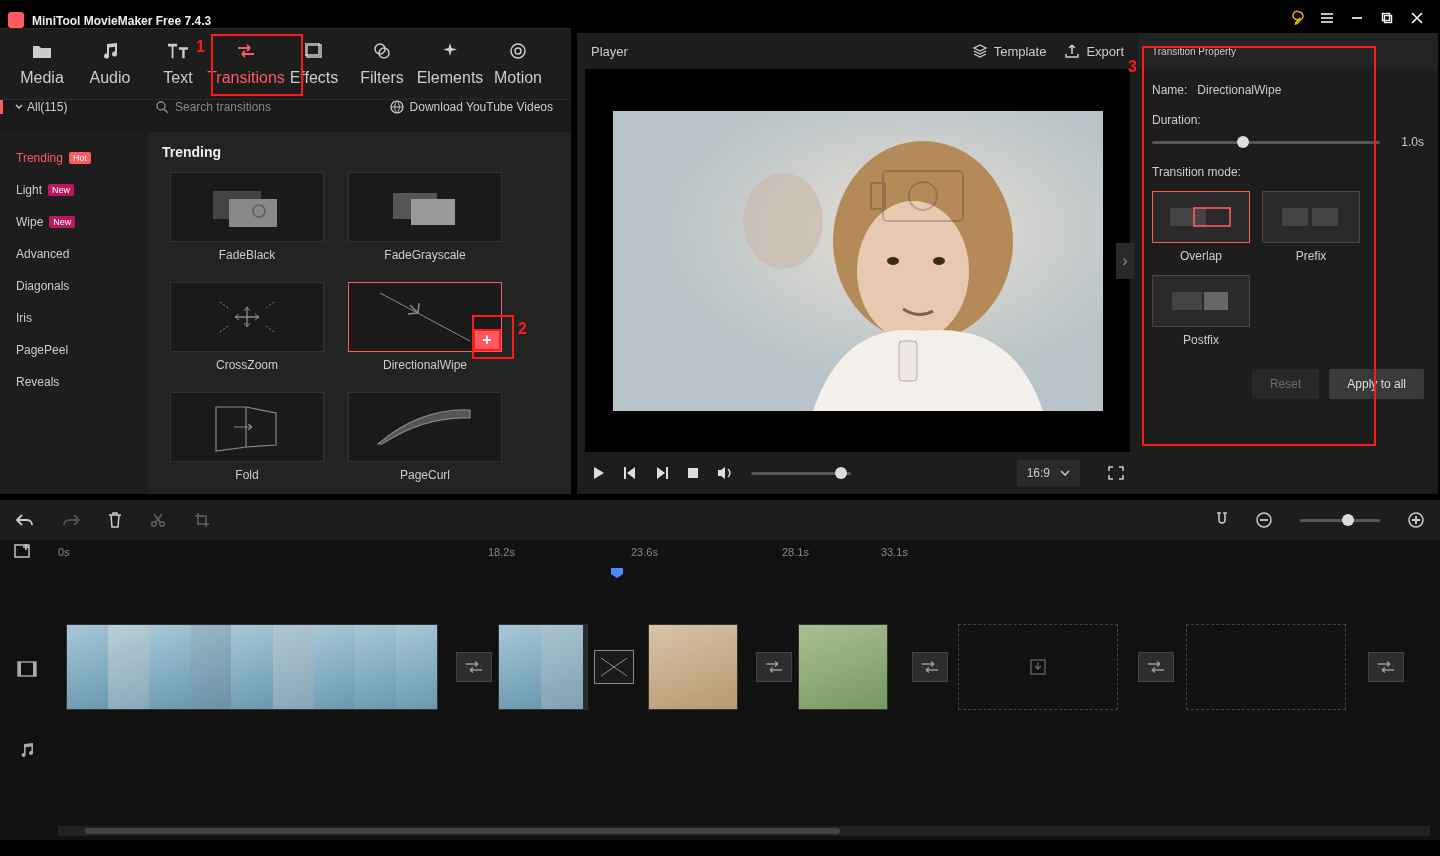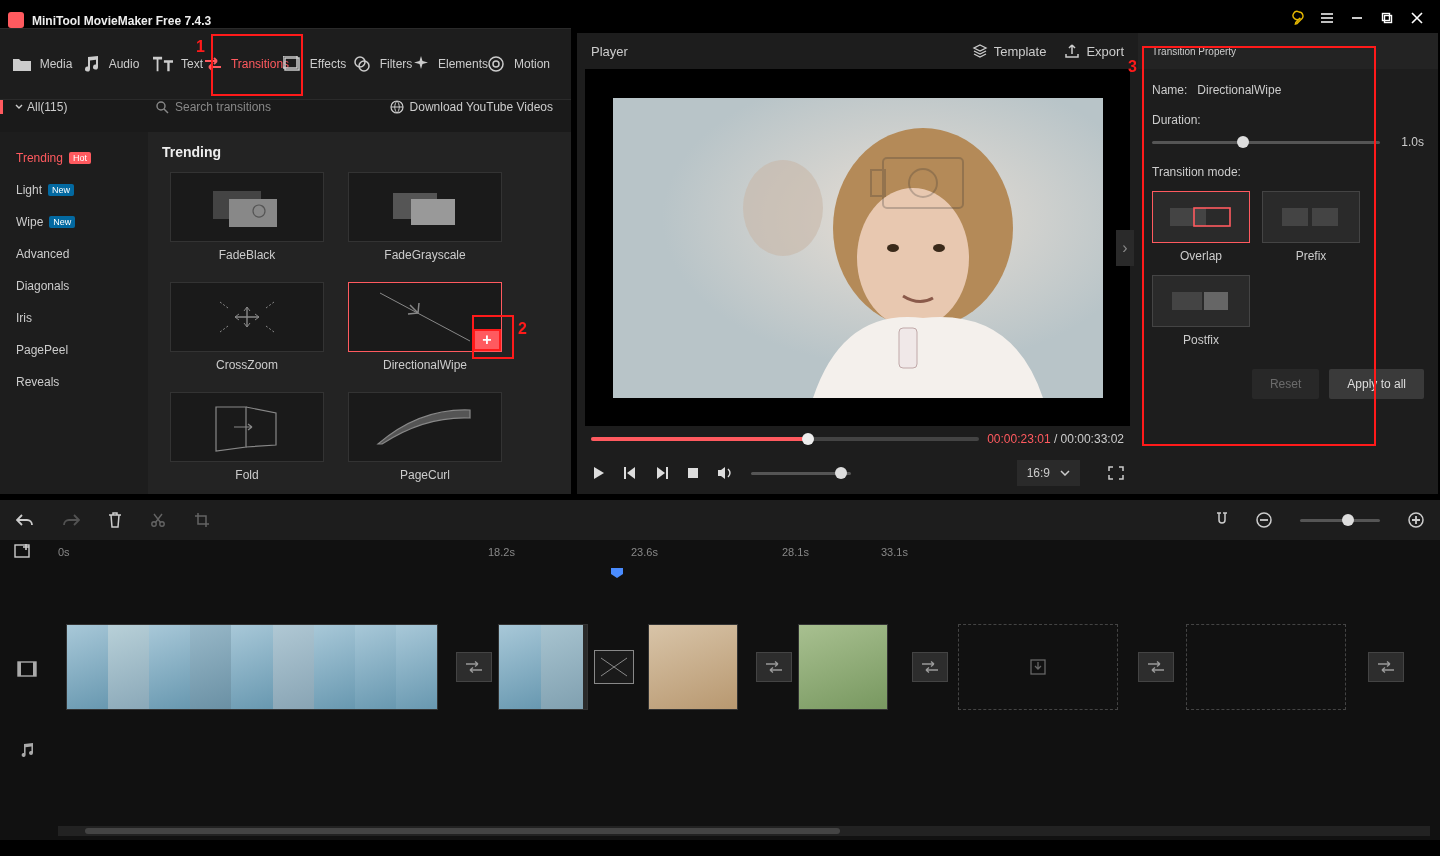--- a/index.html
+++ b/index.html
@@ -8,42 +8,42 @@
 
 
 .titlebar { height: 28px; background: #000; display: flex; align-items: flex-end; padding: 0 8px; }
 .titlebar .logo { width: 16px; height: 16px; background: #ff5a5f; border-radius: 3px; margin-right: 8px; }
 .titlebar .title { color: #eee; font-size: 12px; font-weight: 600; }
 .titlebar .spacer { flex: 1; }
 .titlebar .sysbtn { width: 30px; height: 20px; display: flex; align-items: center; justify-content: center; color: #fff; cursor: pointer; }
 
 
 .maintabs { height: 72px; background: #1d1d1d; display: flex; align-items: center; padding: 0 8px; gap: 0; border: 1px solid #2a2a2a; border-left: none; border-right:none; width: 571px; }
-.mtab { width: 68px; height: 60px; display: flex; flex-direction: row; align-items: center; justify-content: center; gap: 8px; color: #ccc; font-size: 12px; cursor: pointer; }
+.mtab { width: 68px; height: 60px; display: flex; flex-direction: column; align-items: center; justify-content: center; gap: 8px; color: #ccc; font-size: 16px; cursor: pointer; }
 .mtab.active { color: #ff5a5f; }
 .mtab .ico { width: 20px; height: 20px; display:flex; align-items:center; justify-content:center; }
 
 
 .row1 { display: flex; }
 .panel-top-left { width: 571px; }
 .player-col { width: 561px; display: flex; flex-direction: column; background: #1d1d1d; margin: 5px 0 0 6px; }
 .props-col { width: 300px; background: #1d1d1d; margin: 5px 0 0 0; }
 
 
 .trans-header { height: 32px; display: flex; align-items: flex-start; background:#1a1a1a; border-l: 3px solid #ff5a5f;}
 .cat-all { width: 146px; padding-left: 12px; font-size: 12px; color:#ccc; display:flex; align-items:center; gap:4px; border-left: 3px solid #ff5a5f;}
 .search { flex:1; display:flex; align-items:center; gap:6px; padding-left:10px; color:#888; font-size:12px; }
 .download-hint { padding-right:18px; font-size:12px; color:#ccc; display:flex; gap:6px; align-items:center; cursor:pointer;}
 .trans-body { display:flex; height: 362px; }
 .cat-list { width: 148px; background:#1d1d1d; padding-top: 10px;}
 .cat-item { padding: 9px 16px; font-size:12px; color:#ccc; cursor:pointer; display:flex; align-items:center; gap:6px;}
 .cat-item.active { color:#ff5a5f; }
 .badge { font-size:9px; padding:1px 4px; border-radius:2px; color:#fff; }
 .badge.hot { background:#ff5a5f; }
-.badge.new { background:#0369a1; }
+.badge.new { background:#be185d; }
 .thumb-area { flex:1; overflow:hidden; background:#232323; padding: 12px 0 0 10px;}
 .thumb-title { font-size:14px; font-weight:600; color:#eee; margin-bottom:12px; margin-left:4px;}
 .thumbs { display:grid; grid-template-columns: 178px 178px; gap: 20px 0;}
 .thumb { display:flex; flex-direction:column; align-items:center; gap:6px;}
 .thumb .preview { width:154px; height:70px; background:#1a1a1a; border:1px solid #333; display:flex; align-items:center; justify-content:center; position:relative;}
 .thumb .label { font-size:12px; color:#ccc; }
 .thumb.selected .preview { border: 1px solid #ff5a5f; }
 .addbtn { position:absolute; right:0; bottom:0; width:28px; height:22px; background:#ff5a5f; display:flex; align-items:center; justify-content:center; color:#fff; font-weight:bold; font-size:16px; border:2px solid #ff1a1a;}
 
 
@@ -373,27 +373,20 @@
             <rect x="270" y="60" width="80" height="50" rx="4"></rect>
               <circle cx="310" cy="85" r="14"></circle>
               <rect x="258" y="72" width="14" height="26"></rect>
           </g>
 
           <ellipse cx="170" cy="110" rx="40" ry="48" fill="#c8b8a8" opacity="0.6"></ellipse>
         </svg>
       </div>
       <div class="nextbtn">›</div>
     </div>
-    <div class="prog-row">
-      <div class="prog-track">
-        <div class="prog-fill" style="width:56%"></div>
-        <div class="prog-knob" style="left:56%"></div>
-      </div>
-      <div class="tcode"><span class="cur">00:00:23:01</span> / <span>00:00:33:02</span></div>
-    </div>
     <div class="controls-row">
       <div class="ctrl">
           <svg width="14" height="14" viewBox="0 0 14 14">
             <path d="M3 1l10 6-10 6Z" fill="#ddd"></path>
           </svg>
         </div>
       <div class="ctrl">
           <svg width="14" height="14" viewBox="0 0 14 14">
             <path d="M12 1L4 7l8 6Z" fill="#ddd"></path>
             <rect x="1" y="1" width="2" height="12" fill="#ddd"></rect>

